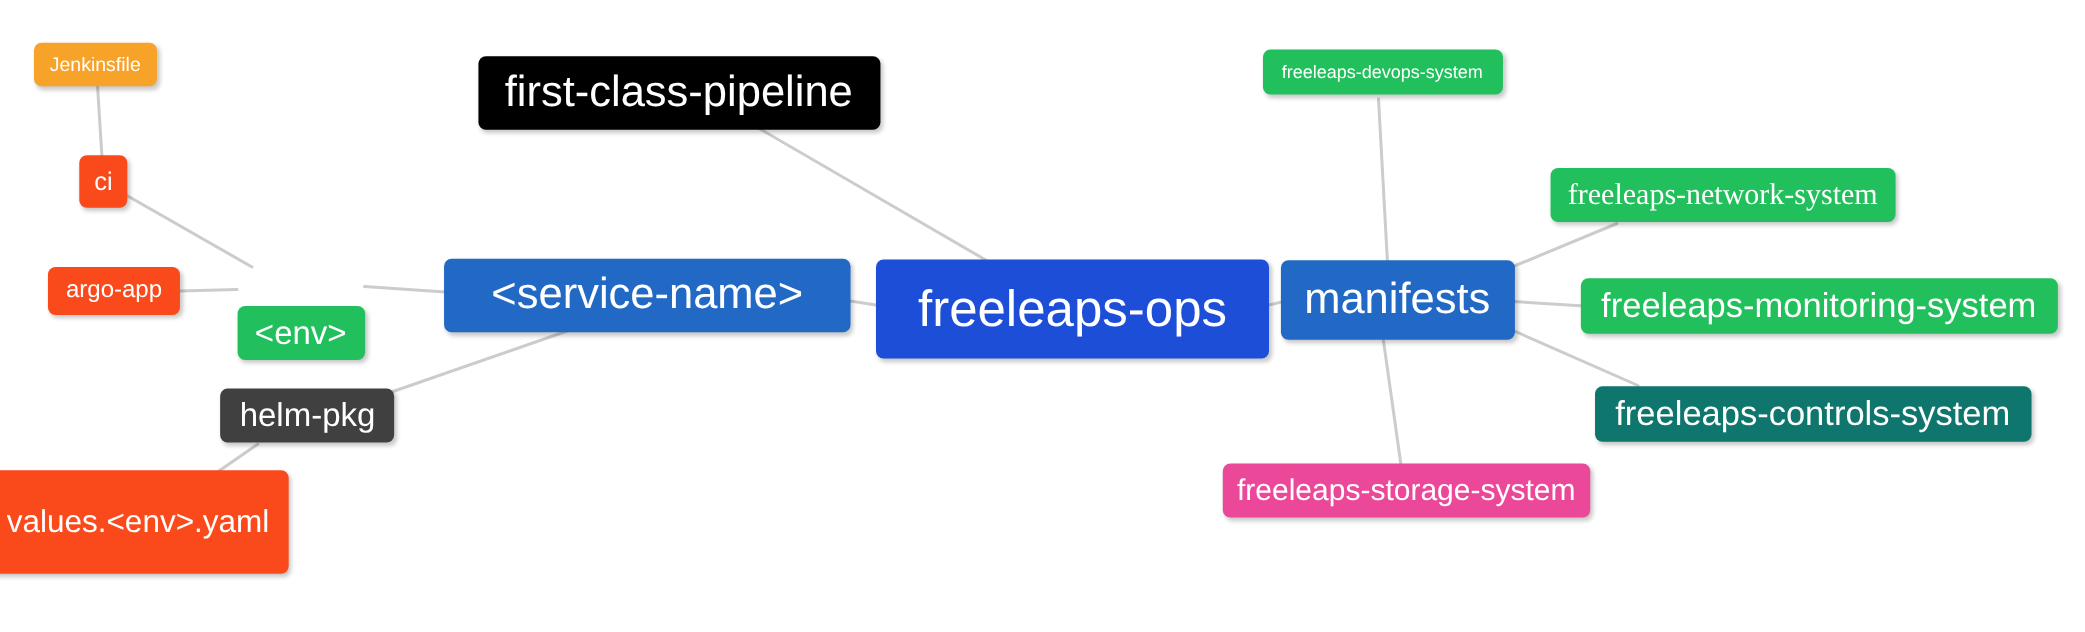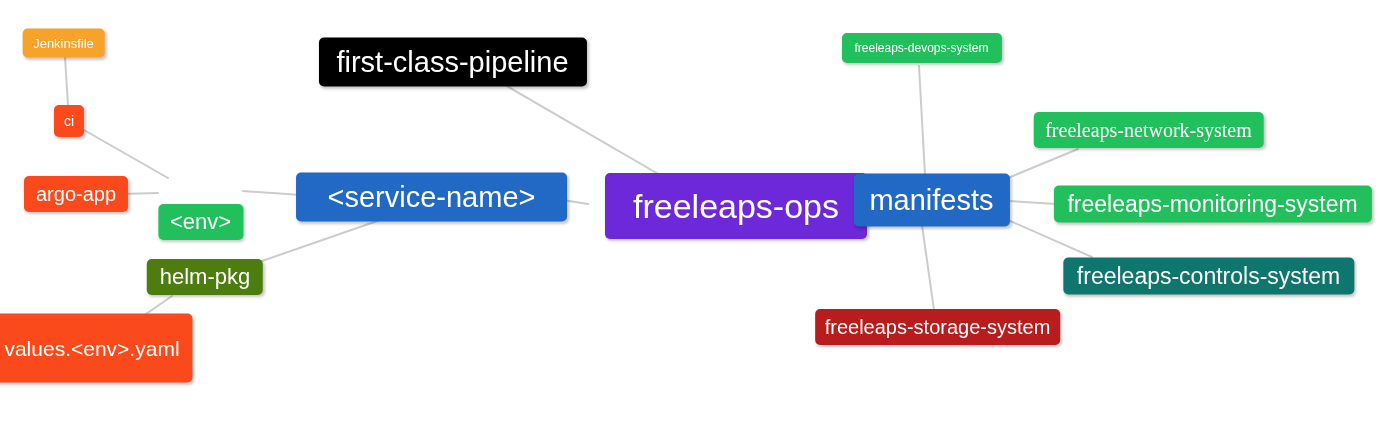--- a/index.html
+++ b/index.html
@@ -49,28 +49,28 @@
       <line x1="550" y1="198" x2="588" y2="204" stroke="#CCCCCC" stroke-width="2" stroke-linecap="round"></line>
       <line x1="843" y1="204" x2="856" y2="201" stroke="#CCCCCC" stroke-width="2" stroke-linecap="round"></line>
       <line x1="925" y1="175" x2="919" y2="66" stroke="#CCCCCC" stroke-width="2" stroke-linecap="round"></line>
       <line x1="1008" y1="178" x2="1078" y2="149" stroke="#CCCCCC" stroke-width="2" stroke-linecap="round"></line>
       <line x1="1009" y1="201" x2="1056" y2="204" stroke="#CCCCCC" stroke-width="2" stroke-linecap="round"></line>
       <line x1="1008" y1="220" x2="1092" y2="257" stroke="#CCCCCC" stroke-width="2" stroke-linecap="round"></line>
       <line x1="922" y1="225" x2="934" y2="310" stroke="#CCCCCC" stroke-width="2" stroke-linecap="round"></line>
     </svg>
   <div>
       <div class="node" style="left: 63.5px; top: 43px; font-size: 13px; padding: 8px 11px; background: rgb(247, 162, 40);"><span>Jenkinsfile</span></div>
-      <div class="node" style="left: 69px; top: 121px; font-size: 14px; padding: 9px 10px; background: rgb(250, 74, 27);"><span>ci</span></div>
-      <div class="node" style="left: 76px; top: 194px; font-size: 20px; padding: 8px 12px; background: rgb(250, 74, 27);"><span>argo-app</span></div>
+      <div class="node" style="left: 69px; top: 121px; font-size: 17px; padding: 9px 10px; background: rgb(250, 74, 27);"><span>ci</span></div>
+      <div class="node" style="left: 76px; top: 194px; font-size: 16px; padding: 8px 12px; background: rgb(250, 74, 27);"><span>argo-app</span></div>
       <div class="node" style="left: 200.5px; top: 193.5px; font-size: 22px; padding: 7px 12px; background: rgb(34, 192, 92); margin-top: 28px;"><span>&lt;env&gt;</span></div>
-      <div class="node" style="left: 205px; top: 276.5px; font-size: 22px; padding: 7px 13px; background: #4d7c0f;"><span>helm-pkg</span></div>
+      <div class="node" style="left: 205px; top: 276.5px; font-size: 22px; padding: 7px 13px; background: #404040;"><span>helm-pkg</span></div>
       <div class="node" style="left: 92px; top: 347.5px; font-size: 21px; padding: 24px 13px; background: rgb(250, 74, 27);"><span>values.&lt;env&gt;.yaml</span></div>
       <div class="node" style="left: 452.5px; top: 61.5px; font-size: 29px; padding: 10px 18px; background: #000000;"><span>first-class-pipeline</span></div>
       <div class="node" style="left: 431.5px; top: 197px; font-size: 29px; padding: 10px 32px; background: rgb(33, 105, 196);"><span>&lt;service-name&gt;</span></div>
-      <div class="node" style="left: 736px; top: 205.5px; font-size: 34px; padding: 16px 28px; background: #6d28d9;"><span>freeleaps-ops</span></div>
+      <div class="node" style="left: 715px; top: 205.5px; font-size: 34px; padding: 16px 28px; background: #1d4ed8;"><span>freeleaps-ops</span></div>
       <div class="node" style="left: 931.5px; top: 199.5px; font-size: 29px; padding: 12px 16px; background: rgb(33, 105, 196);"><span>manifests</span></div>
       <div class="node" style="left: 921.5px; top: 47.5px; font-size: 12px; padding: 9px 13px; background: rgb(34, 192, 92);"><span>freeleaps-devops-system</span></div>
       <div class="node" style="left: 1148.5px; top: 130px; font-size: 20px; padding: 8px 12px; background: rgb(34, 192, 92); font-family: Liberation Serif, serif;"><span>freeleaps-network-system</span></div>
       <div class="node" style="left: 1212.5px; top: 204px; font-size: 23px; padding: 7px 14px; background: rgb(34, 192, 92);"><span>freeleaps-monitoring-system</span></div>
       <div class="node" style="left: 1208.5px; top: 275.5px; font-size: 23px; padding: 7px 14px; background: #0f766e;"><span>freeleaps-controls-system</span></div>
-      <div class="node" style="left: 937.5px; top: 326.5px; font-size: 20px; padding: 8px 10px; background: #b91c1c; text-align: center;"><span>freeleaps-storage-system</span></div>
+      <div class="node" style="left: 937.5px; top: 326.5px; font-size: 20px; padding: 8px 10px; background: #ec4899; text-align: center;"><span>freeleaps-storage-system</span></div>
     </div>
 </div>
 
 </body></html>

